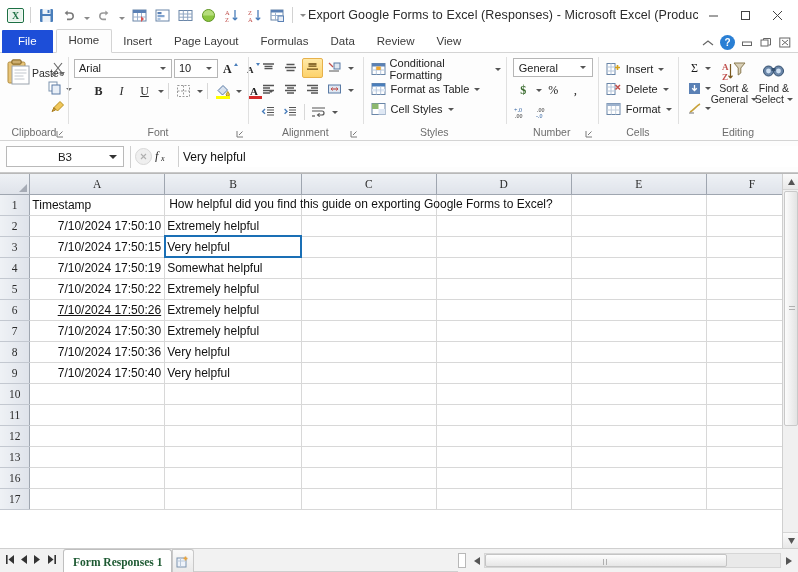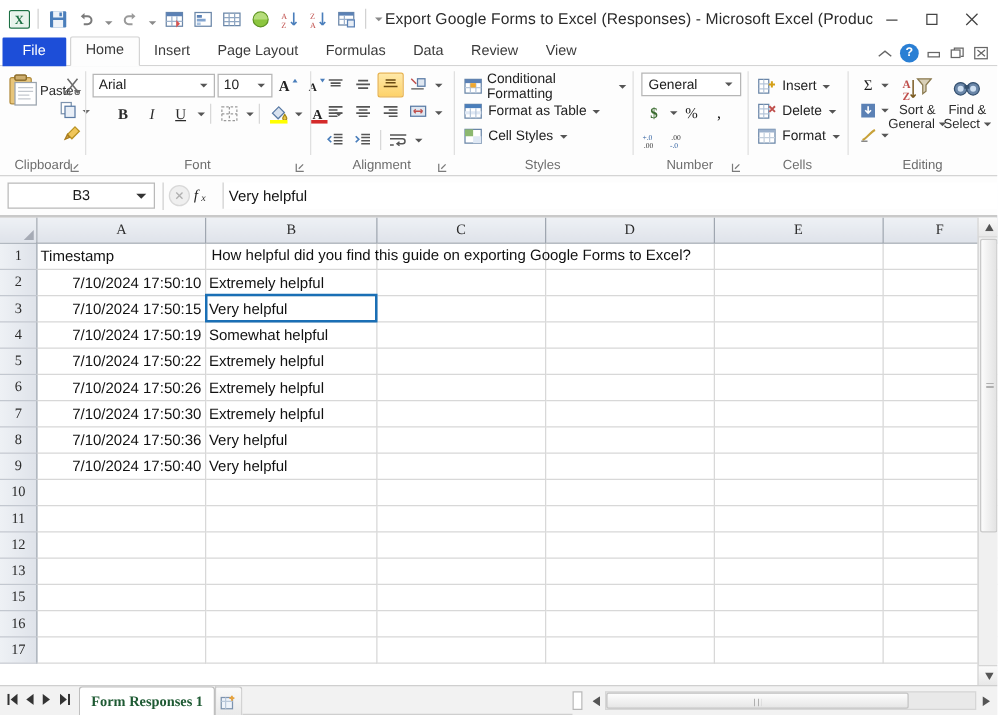--- a/index.html
+++ b/index.html
@@ -831,21 +831,21 @@
             <th class="rowh">5</th>
             <td class="cell a-right" style="width: 135px;">7/10/2024 17:50:22</td>
             <td class="cell" style="width: 137px;">Extremely helpful</td>
             <td class="cell" style="width: 136px;"></td>
             <td class="cell" style="width: 136px;"></td>
             <td class="cell" style="width: 136px;"></td>
             <td class="cell" style="width: 92px;"></td>
           </tr>
           <tr>
             <th class="rowh">6</th>
-            <td class="cell a-right" style="width: 135px;">7/10/2024 17:50:26</td>
+            <td class="cell a-right" style="width: 135px; text-decoration: underline;">7/10/2024 17:50:26</td>
             <td class="cell" style="width: 137px;">Extremely helpful</td>
             <td class="cell" style="width: 136px;"></td>
             <td class="cell" style="width: 136px;"></td>
             <td class="cell" style="width: 136px;"></td>
             <td class="cell" style="width: 92px;"></td>
           </tr>
           <tr>
             <th class="rowh">7</th>
             <td class="cell a-right" style="width: 135px;">7/10/2024 17:50:30</td>
             <td class="cell" style="width: 137px;">Extremely helpful</td>
@@ -894,29 +894,20 @@
             <th class="rowh">12</th>
             <td class="cell" style="width: 135px;"></td>
             <td class="cell" style="width: 137px;"></td>
             <td class="cell" style="width: 136px;"></td>
             <td class="cell" style="width: 136px;"></td>
             <td class="cell" style="width: 136px;"></td>
             <td class="cell" style="width: 92px;"></td>
           </tr>
           <tr>
             <th class="rowh">13</th>
-            <td class="cell" style="width: 135px;"></td>
-            <td class="cell" style="width: 137px;"></td>
-            <td class="cell" style="width: 136px;"></td>
-            <td class="cell" style="width: 136px;"></td>
-            <td class="cell" style="width: 136px;"></td>
-            <td class="cell" style="width: 92px;"></td>
-          </tr>
-          <tr>
-            <th class="rowh">15</th>
             <td class="cell" style="width: 135px;"></td>
             <td class="cell" style="width: 137px;"></td>
             <td class="cell" style="width: 136px;"></td>
             <td class="cell" style="width: 136px;"></td>
             <td class="cell" style="width: 136px;"></td>
             <td class="cell" style="width: 92px;"></td>
           </tr>
           <tr>
             <th class="rowh">16</th>
             <td class="cell" style="width: 135px;"></td>

